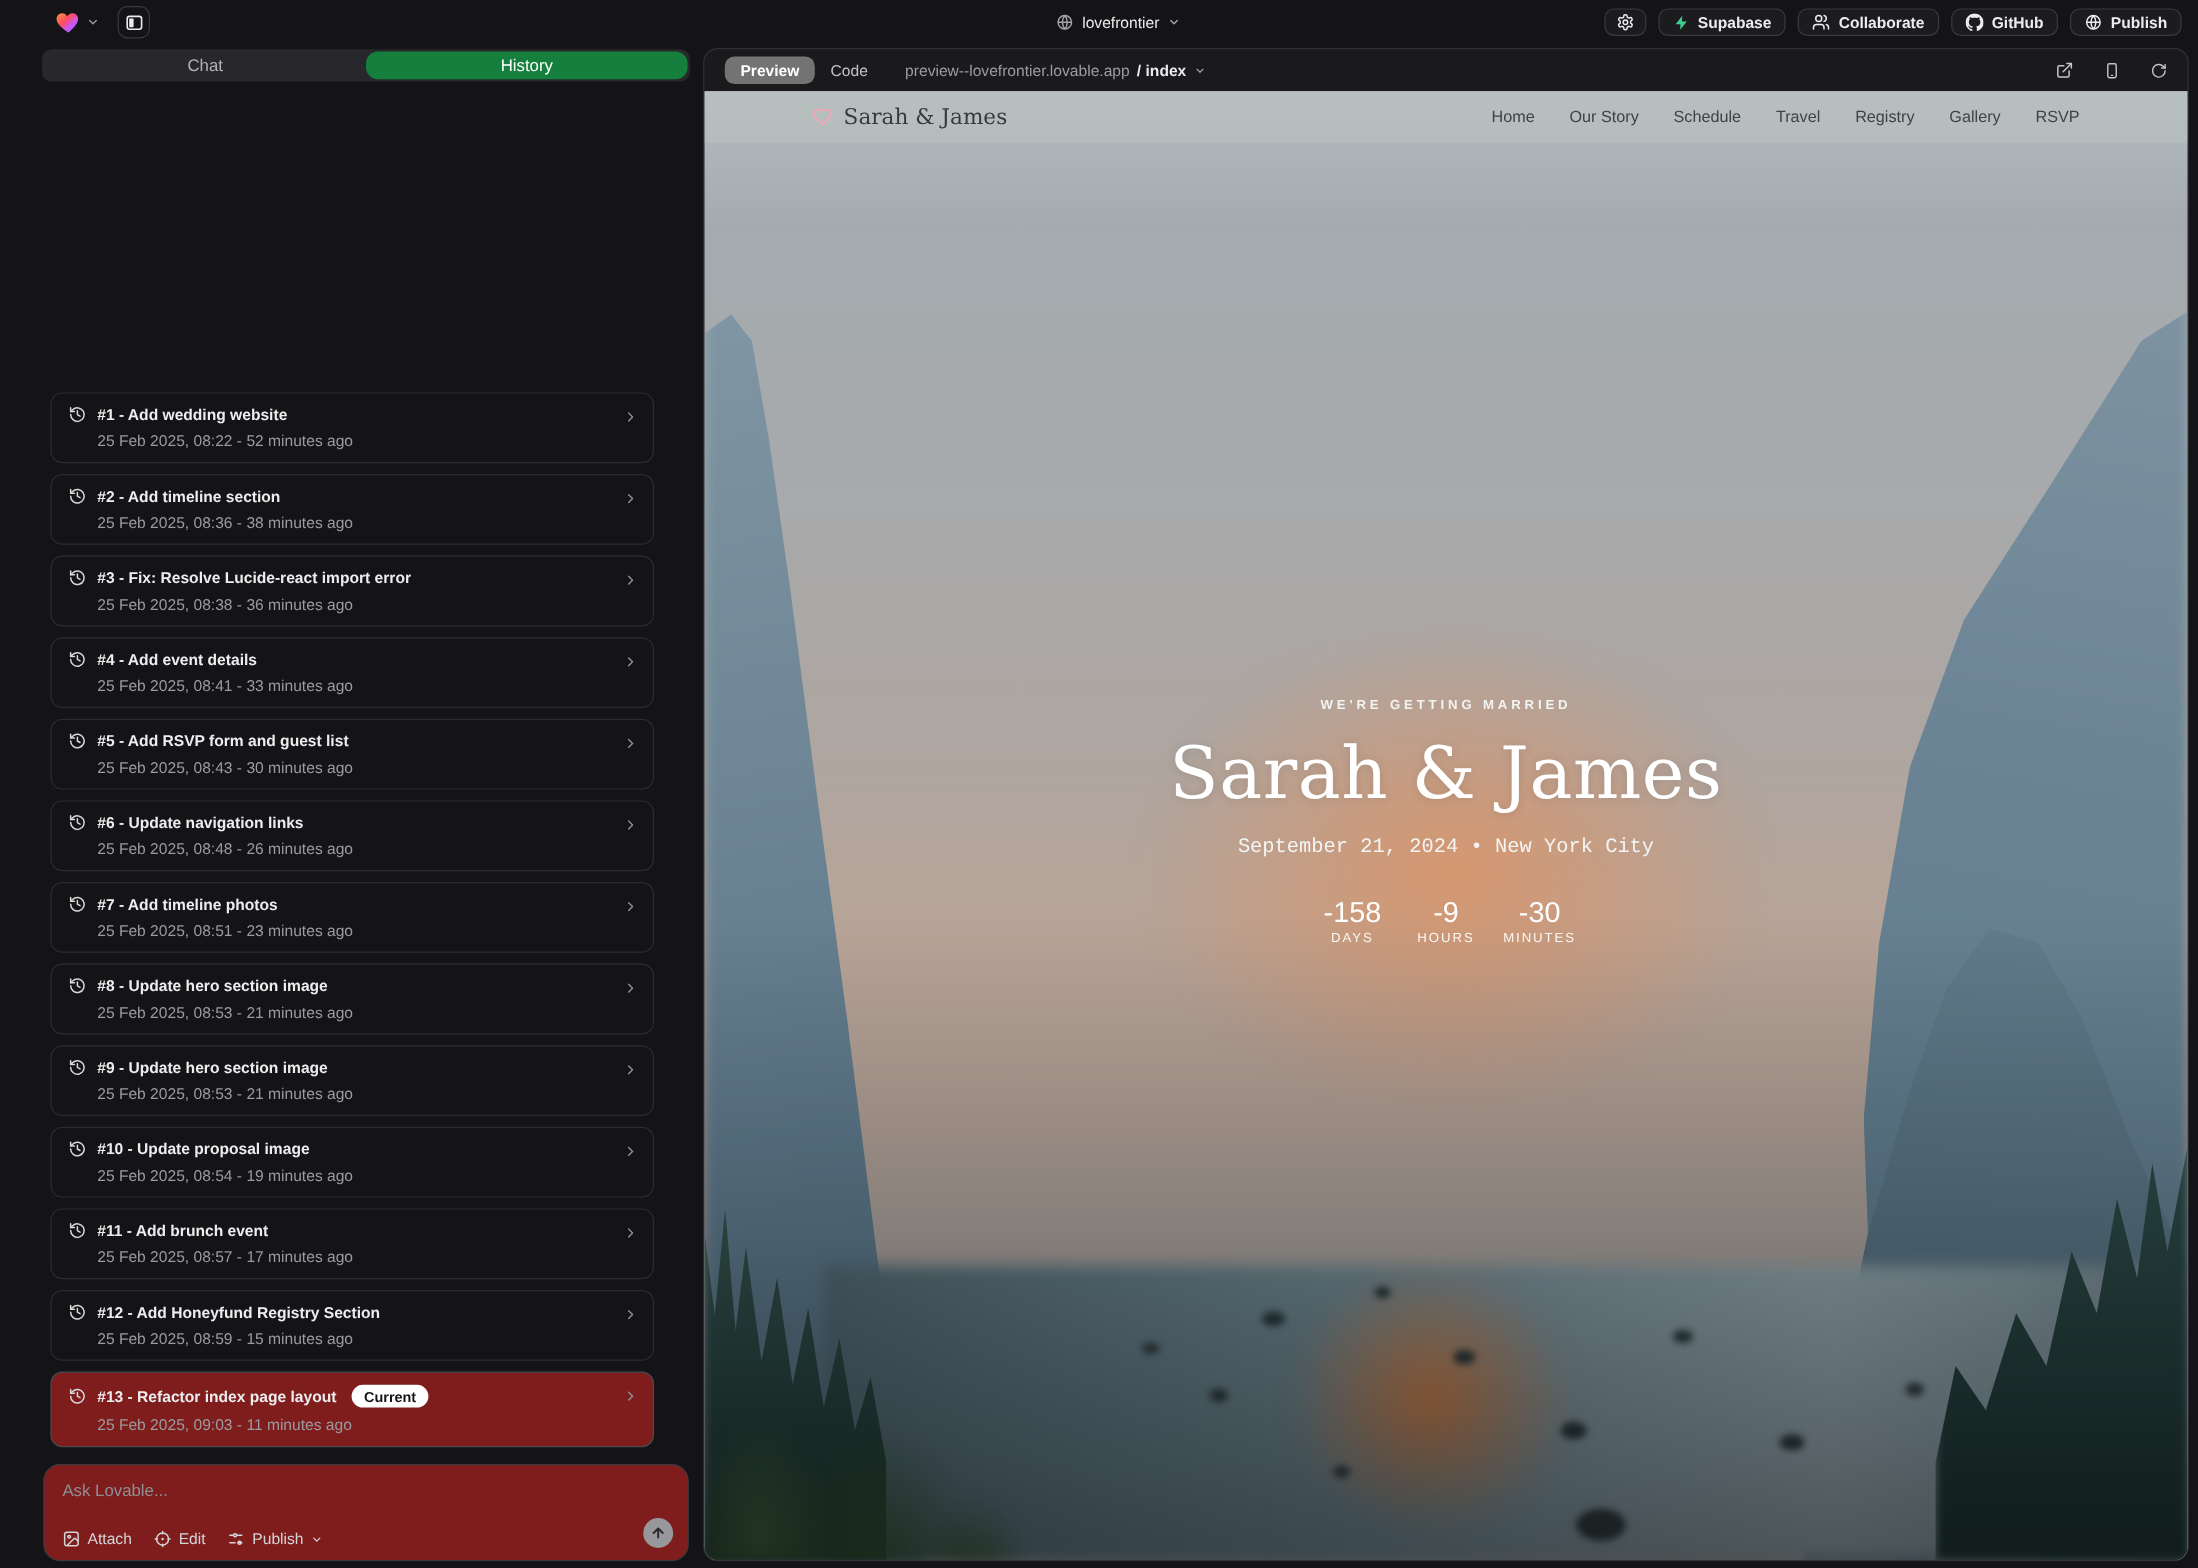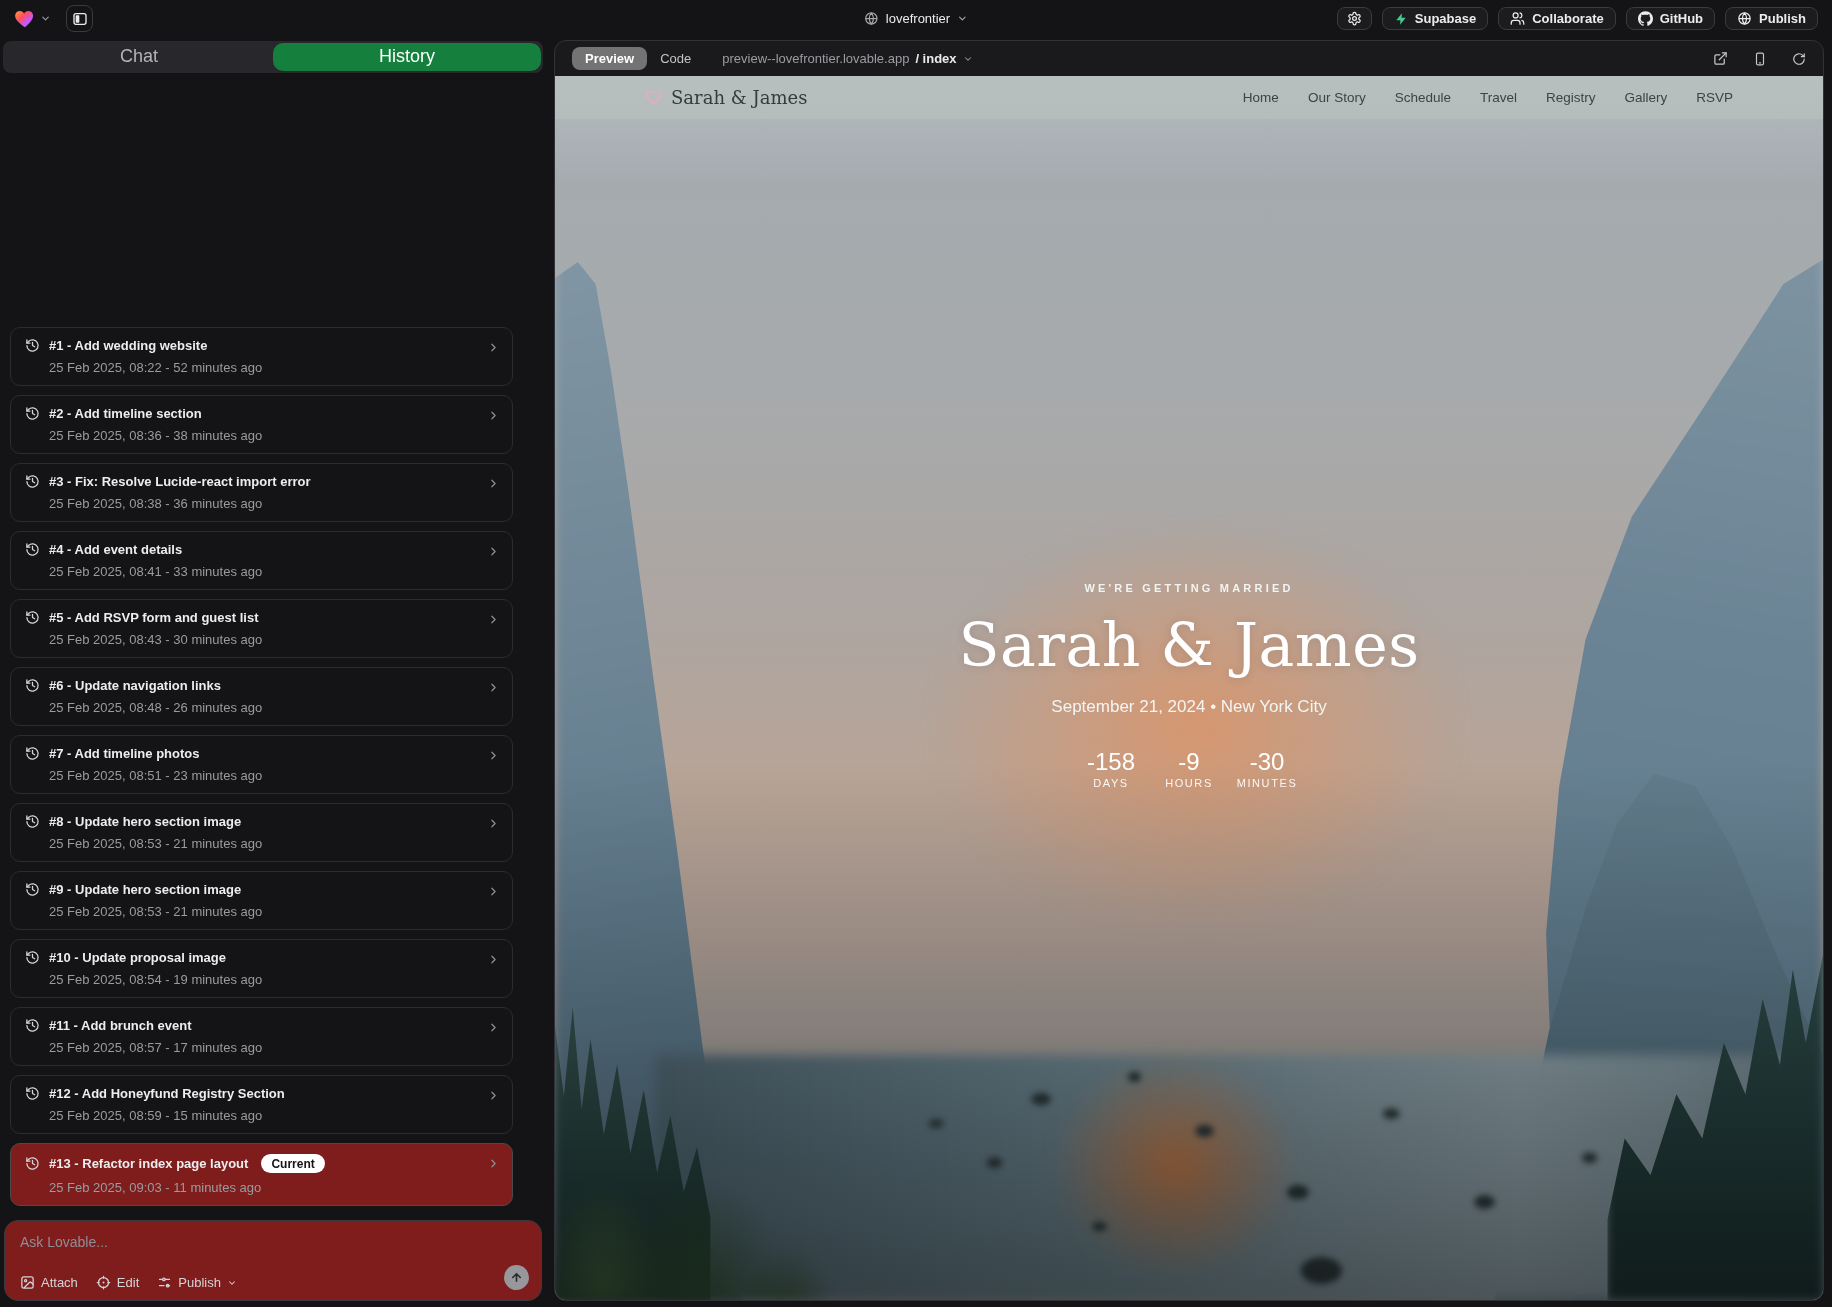--- a/index.html
+++ b/index.html
@@ -3,21 +3,21 @@
 <meta charset="utf-8">
 <style>
   * { margin:0; padding:0; box-sizing:border-box; }
   html,body { width:1832px; height:1307px; overflow:hidden; }
   body {
     background:#141416; color:#e8e8ea;
     font-family:"Liberation Sans", sans-serif; font-size:13px;
     -webkit-font-smoothing:antialiased;
   }
   svg { display:block; }
-  .app { display:flex; flex-direction:column; width:100%; height:100%; }
+  .app { display:flex; flex-direction:column; width:100%; height:100%;padding-left:32px; }
 
   
   .topbar { height:37px; flex:0 0 37px; display:flex; align-items:center; padding:0 14px; position:relative; }
   .topbar-left { display:flex; align-items:center; gap:7px; }
   .logo-menu { display:flex; align-items:center; gap:4px; cursor:pointer; }
   .toggle-btn { width:27px; height:27px; margin-left:8px; border:1px solid #3a3a3e; border-radius:8px;
     background:transparent; display:flex; align-items:center; justify-content:center; color:#ececee; cursor:pointer; }
   .topbar-center { position:absolute; left:50%; top:0; height:37px; transform:translateX(-50%);
     display:flex; align-items:center; gap:7px; color:#ececee; cursor:pointer; }
   .topbar-center .muted { color:#a5a5a9; }
@@ -27,21 +27,21 @@
     font-size:13px; font-weight:600; cursor:pointer; }
   .tb-btn.icon-only { padding:0 9px; }
 
   
   .main { flex:1; display:flex; min-height:0; }
 
   
   .sidebar { width:546px; flex:0 0 546px; display:flex; flex-direction:column; padding:4px 3px 6px; min-height:0; }
   .tabs { display:flex; background:#28282c; border-radius:8px; padding:2px; flex:0 0 auto; }
   .tab { flex:1; text-align:center; padding:3px 0 4px; border-radius:6px; color:#b4b4b8;
-    font-size:18px; cursor:pointer; border:none; background:transparent; font-family:inherit; }
+    font-size:14px; cursor:pointer; border:none; background:transparent; font-family:inherit; }
   .tab.active { background:#15803d; color:#ffffff;border-radius:10px; }
 
   .history-list { flex:1; min-height:0; display:flex; flex-direction:column; justify-content:flex-end;
     gap:9px; padding:8px 30px 4px 7px; overflow:hidden; }
   .history-item { position:relative; border:1px solid #2c2c2f; border-radius:10px;
     padding:10px 30px 10px 14px; cursor:pointer; flex:0 0 auto; }
   .history-item.current { background:#7f1d1d; border-color:#4a4a50; }
   .hi-top { display:flex; align-items:center; gap:9px; }
   .hi-icon { color:#d8d8da; flex:0 0 auto; }
   .hi-title { font-size:13px; font-weight:600; color:#ededef; white-space:nowrap; }
@@ -120,21 +120,21 @@
     display:flex; align-items:center; padding:0 90px; background:rgba(186,194,191,.55); }
   .site-logo { display:flex; align-items:center; gap:9px; cursor:pointer;
     font-family:"DejaVu Serif", serif; font-size:18px; color:#333d3b; }
   .site-nav { margin-left:auto; display:flex; gap:29px; }
   .site-nav a { color:#3b4543; font-size:13.5px; text-decoration:none; cursor:pointer; }
 
   .hero-content { position:absolute; left:0; right:0; top:41.3%; z-index:5; text-align:center; color:#fff; }
   .eyebrow { font-size:11px; letter-spacing:3.2px; font-weight:600; color:#f2f4f3; }
   .hero-title { font-family:"DejaVu Serif", serif; font-weight:500; font-size:60px; letter-spacing:.5px;
     margin:16px 0 17px; text-shadow:0 1px 8px rgba(40,50,55,.15); }
-  .hero-date { font-size:17px; color:#f3f5f4; }
+  .hero-date { font-size:17px; color:#f3f5f4;font-family:Liberation Mono, monospace; }
   .countdown { display:flex; justify-content:center; gap:16px; margin-top:32px; }
   .cd-col { min-width:62px; }
   .cd-value { font-family:Liberation Sans, sans-serif; font-size:24px; line-height:1.05; }
   .cd-label { font-size:11px; letter-spacing:1.6px; margin-top:3px; color:rgba(255,255,255,.92); }
 </style>
 </head>
 <body>
 
 <div class="app">
 

